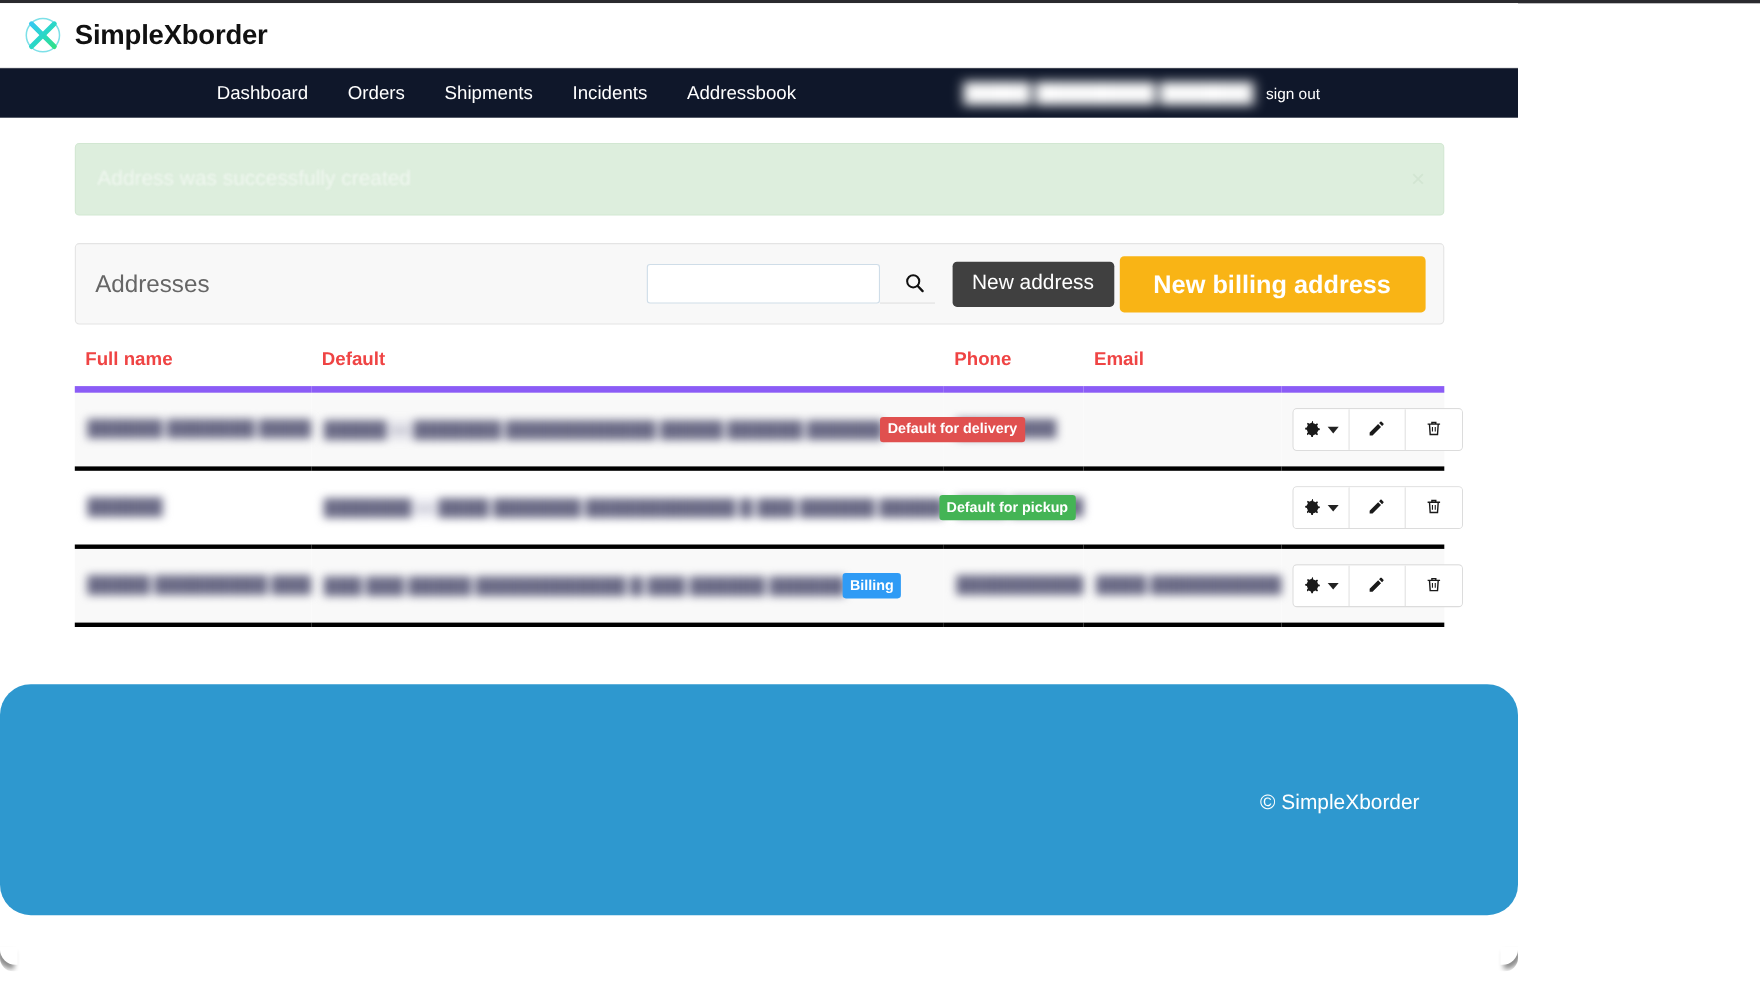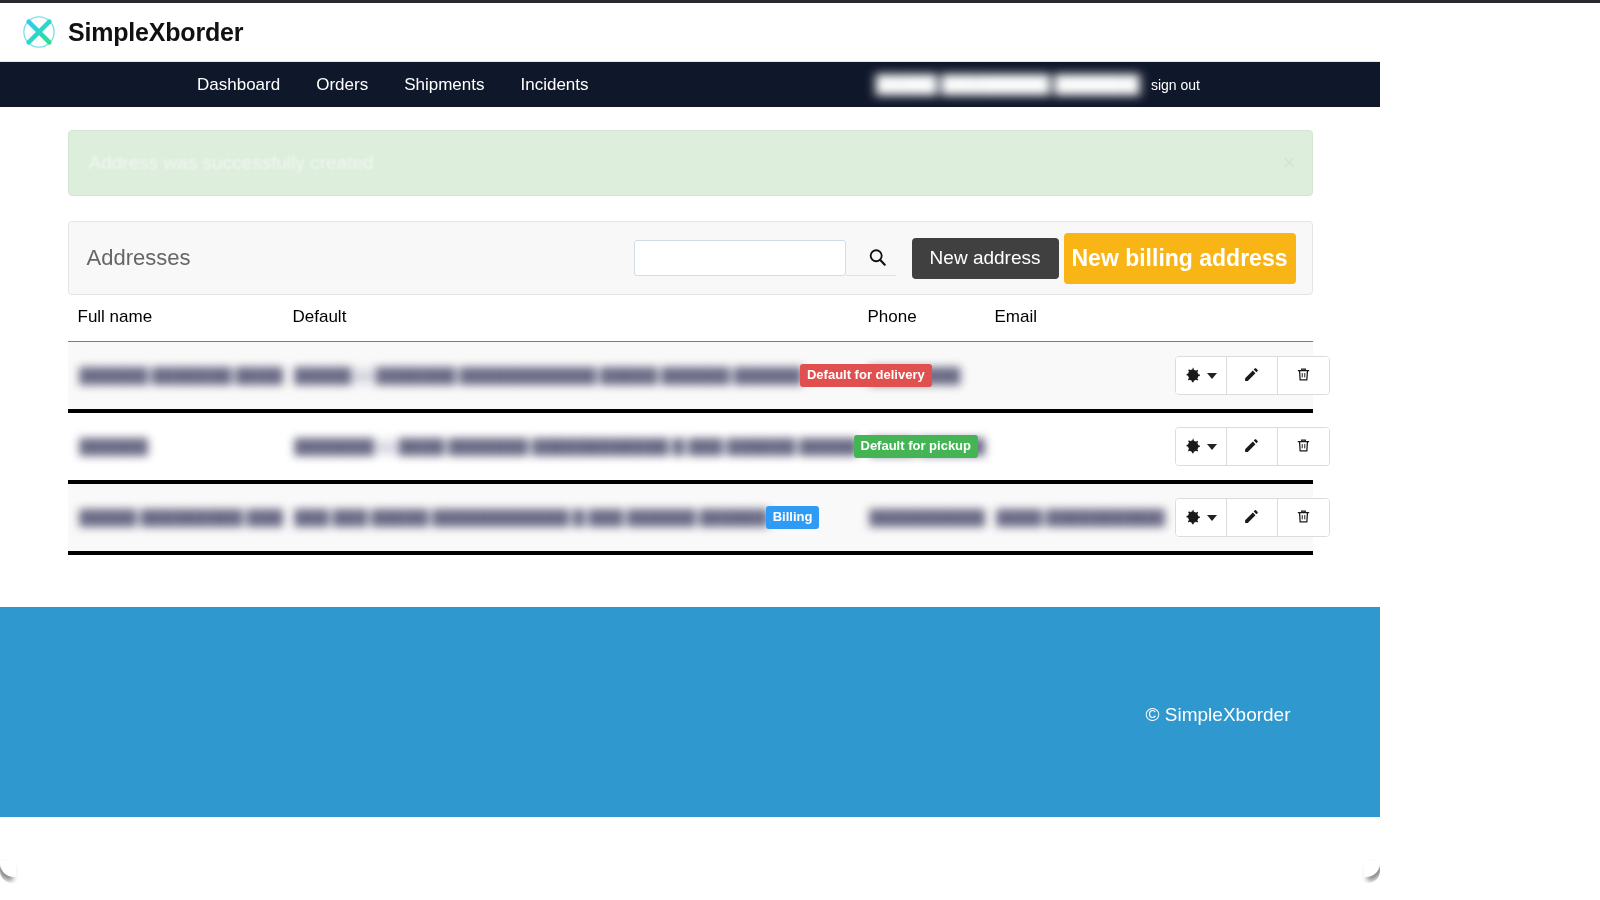--- a/index.html
+++ b/index.html
@@ -175,21 +175,21 @@
 
   
   .panel {
     border: 1px solid #e4e4e4;
     border-radius: 4px;
     background: #f8f8f8;
     height: 74px;
     display: flex;
     align-items: center;
     padding: 0 16px 0 18px;
-    margin-bottom: 12px;
+    margin-bottom: 22px;
   }
   .panel-title {
     font-size: 22px;
     color: #666666;
     flex: 1 1 auto;
     white-space: nowrap;
   }
   .search-wrap {
     display: flex;
     align-items: center;
@@ -233,36 +233,36 @@
     font-size: 19px;
     height: 41px;
     padding: 0 18px;
     margin-right: 5px;
   }
   .btn-new-billing {
     background: #f9b415;
     font-size: 23px;
     font-weight: bold;
     height: 51px;
-    padding: 0 8px;
+    padding: 0 31px;
   }
 
   
   .tbl {
     width: 100%;
     border-collapse: collapse;
     table-layout: fixed;
   }
   .tbl thead th {
     text-align: left;
     font-size: 17px;
-    font-weight: normal;
-    color: #000000;
+    font-weight: bold;
+    color: #ef4444;
     padding: 0 0 14px 10px;
-    border-bottom: 1px solid #8b5cf6;
+    border-bottom: 6px solid #8b5cf6;
   }
   .col-name    { width: 215px; }
   .col-address { width: 575px; }
   .col-phone   { width: 127px; }
   .col-email   { width: 180px; }
   .col-actions { width: 148px; }
 
   .tbl tbody tr { border-bottom: 4px solid #000000; }
   .tbl tbody tr.odd  { background: #f9f9f9; }
   .tbl tbody tr.even { background: #ffffff; }
@@ -333,20 +333,21 @@
     border-right: 5px solid transparent;
     border-top: 6px solid #222222;
   }
 
   
   .footer {
     margin-top: 52px;
     background: #2e98cf;
     height: 210px;
     position: relative;
+    border-radius: 28px;
   }
   .footer-inner {
     width: 1245px;
     margin: 0 auto;
     height: 100%;
     position: relative;
   }
   .footer-copy {
     position: absolute;
     right: 22px;
@@ -381,20 +382,21 @@
       </span>
       <span class="brand-name">SimpleXborder</span>
     </div>
 
     <div class="navbar">
       <div class="nav-items">
         <a class="nav-link">Dashboard</a>
         <a class="nav-link">Orders</a>
         <a class="nav-link">Shipments</a>
         <a class="nav-link">Incidents</a>
+        <a class="nav-link">Addressbook</a>
       </div>
       <div class="nav-right">
         <span class="user-name">█████ █████████ ███████</span>
         <a class="signout-link">sign out</a>
       </div>
     </div>
 
     <div class="container">
 
       <div class="alert">

